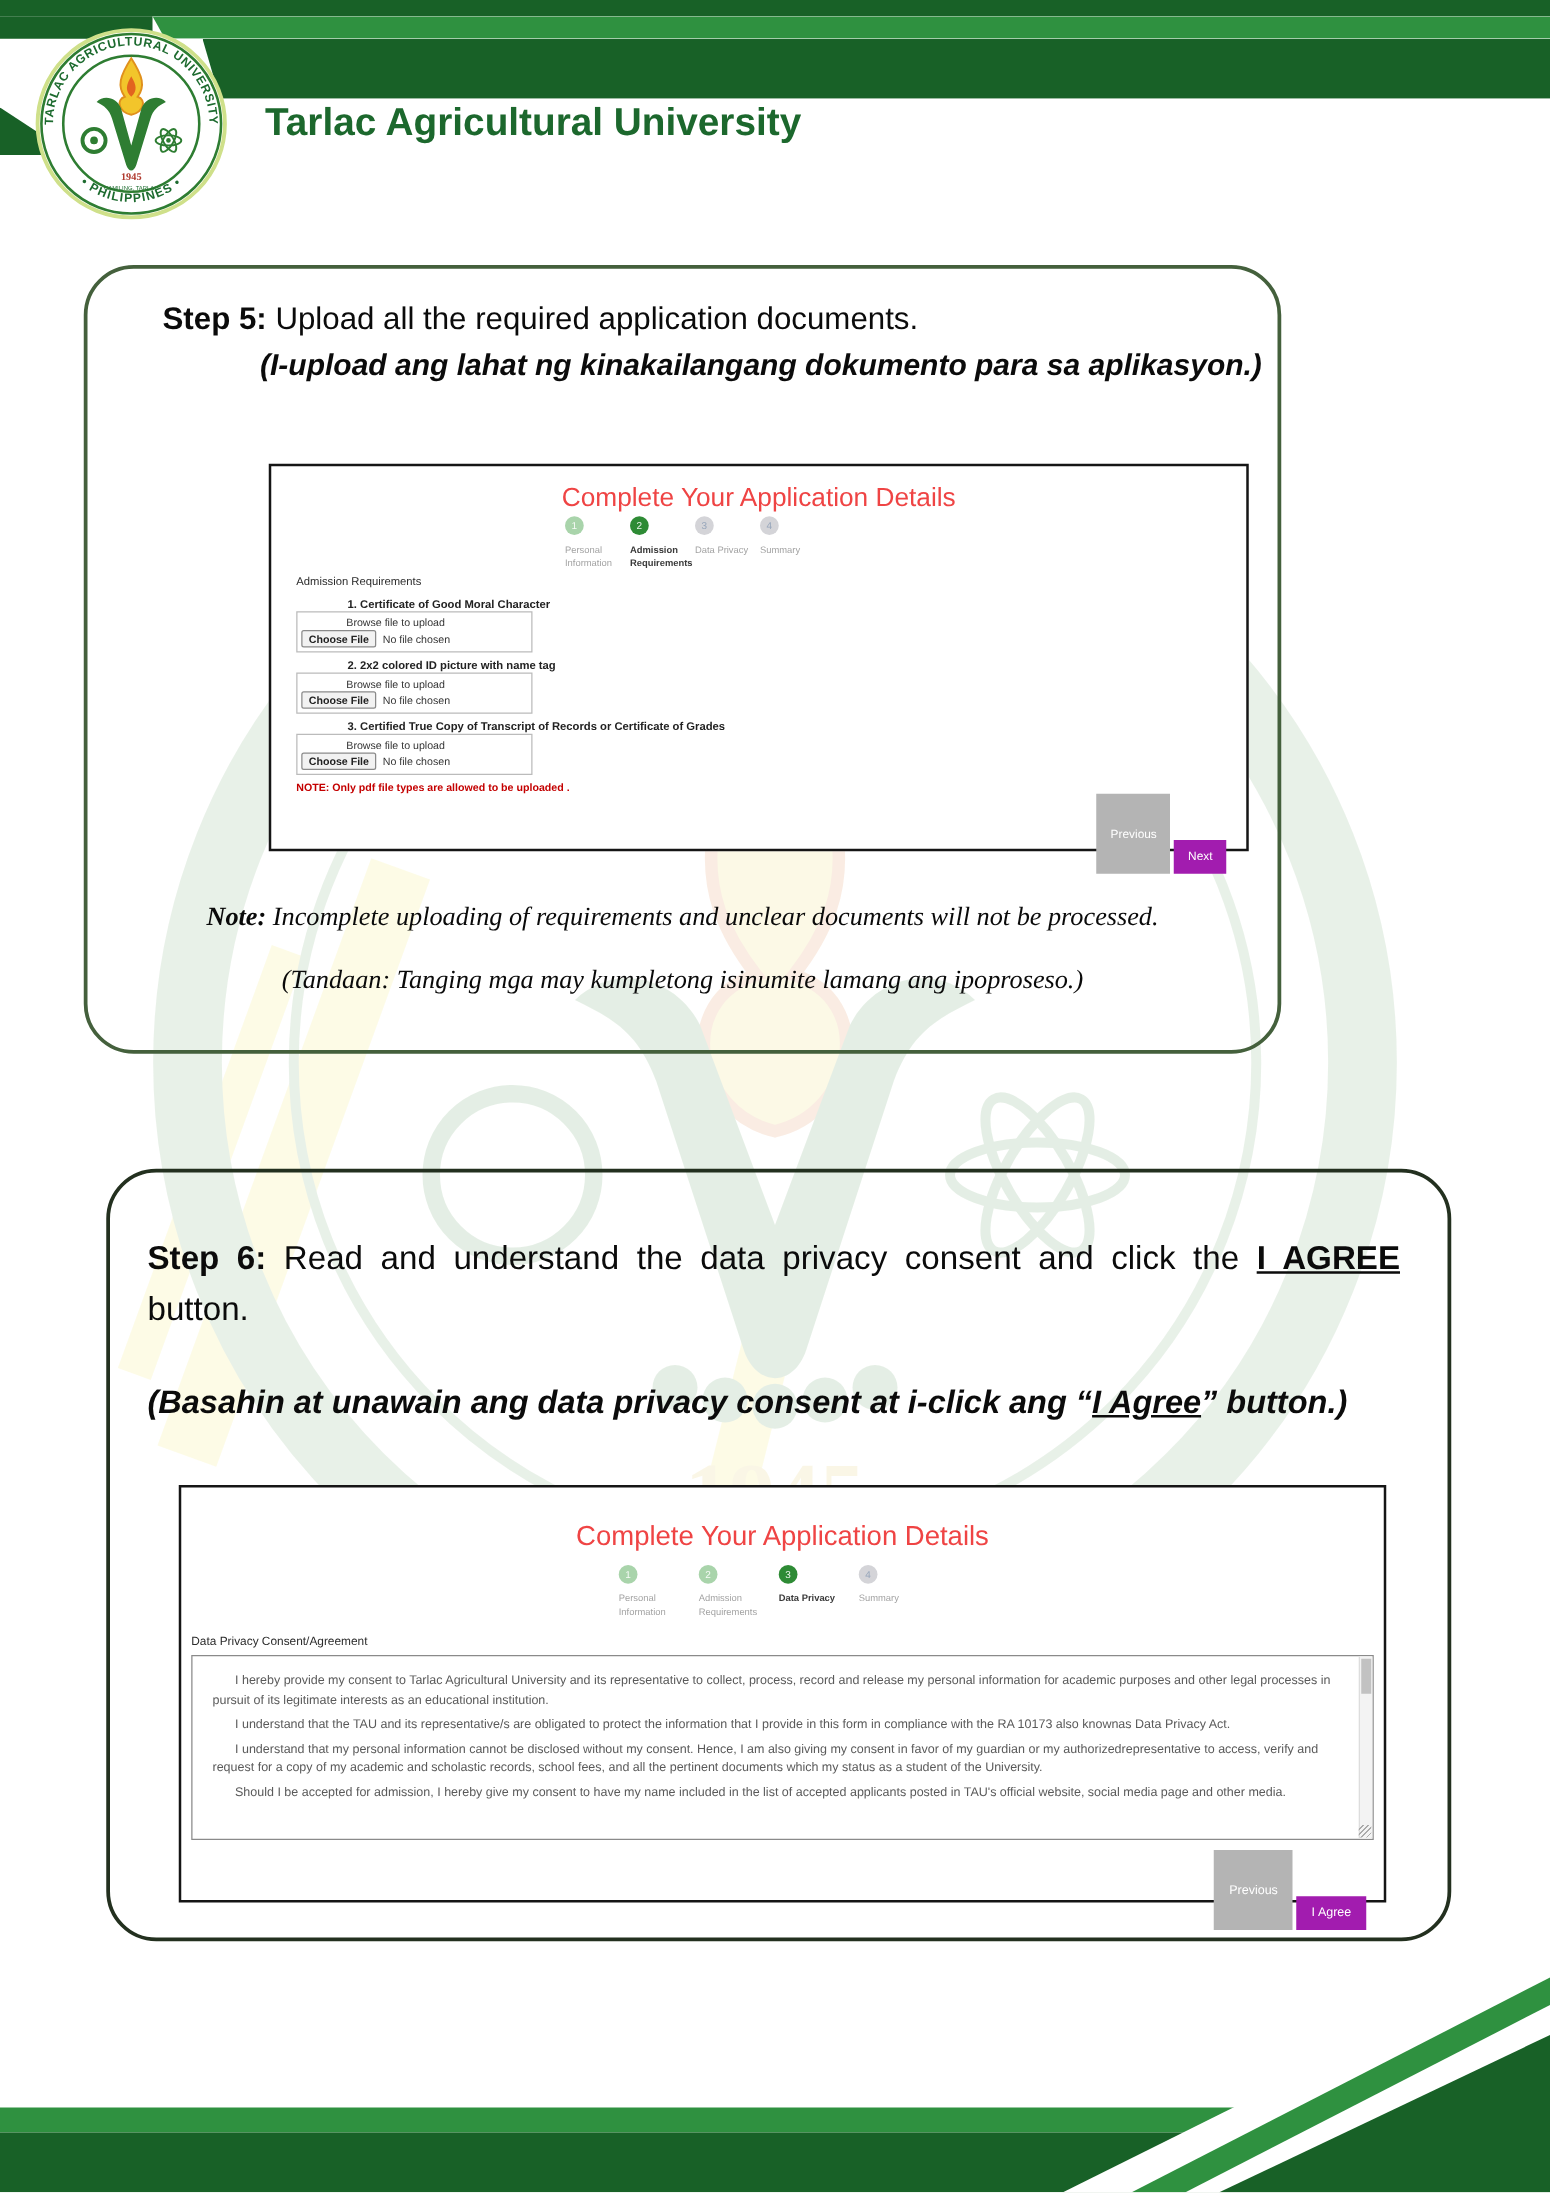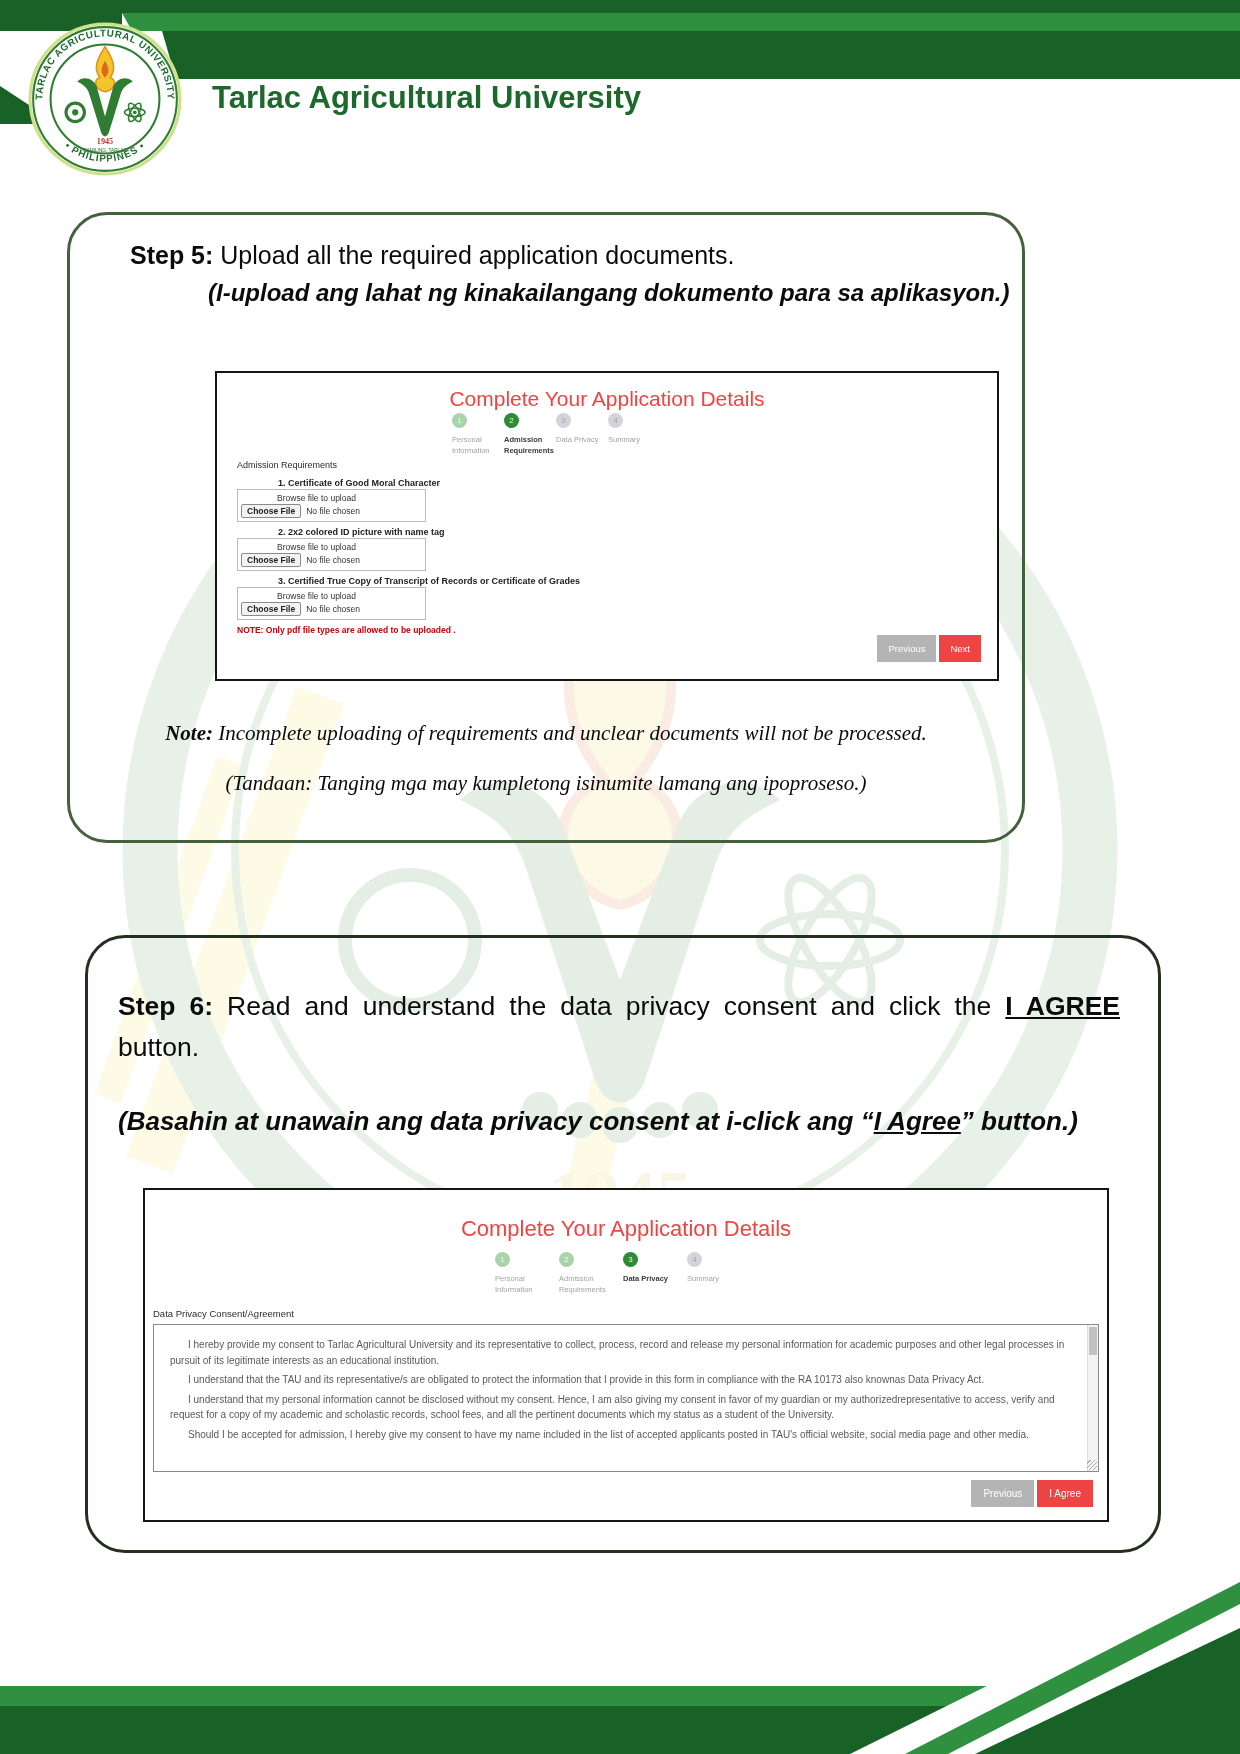--- a/index.html
+++ b/index.html
@@ -72,21 +72,21 @@
   .choosebtn{font-family:"Liberation Sans",sans-serif;font-size:8.5px;color:#222;background:#f2f2f2;
              border:1px solid #8a8a8a;border-radius:2px;padding:1px 5px;font-weight:bold;}
   .filestatus{font-size:8.5px;color:#333;margin-left:5px;}
   .note-red{position:absolute;left:20px;top:252px;font-size:8.5px;font-weight:bold;color:#c40000;}
 
   .shot-btns{position:absolute;display:flex;gap:3px;}
   .shot1 .shot-btns{right:16px;top:262px;}
   .shot2 .shot-btns{right:14px;top:290px;}
   .btn{border:none;color:#fff;font-family:"Liberation Sans",sans-serif;}
   .btn-gray{background:#b4b4b4;}
-  .btn-green{background:#ef4444;}
+  .btn-green{background:#a21caf;margin-top:37px;}
   .shot1 .btn{font-size:9.5px;padding:8px 11px;}
   .shot2 .btn{font-size:10px;padding:8px 12px;}
 
   .consent{position:absolute;left:8px;top:134px;width:944px;height:146px;border:1px solid #8a8a8a;
            font-size:10px;color:#5a5a5a;line-height:1.55;overflow:hidden;}
   .consent .inner{padding:8px 22px 6px 12px;}
   .consent p{margin:4px;text-indent:18px;}
   .scrolltrack{position:absolute;right:0;top:0;bottom:0;width:10px;background:#f3f3f3;border-left:1px solid #ddd;}
   .scrollthumb{position:absolute;right:1px;top:2px;width:8px;height:28px;background:#c2c2c2;}
   .resize-grip{position:absolute;right:1px;bottom:1px;width:10px;height:10px;

